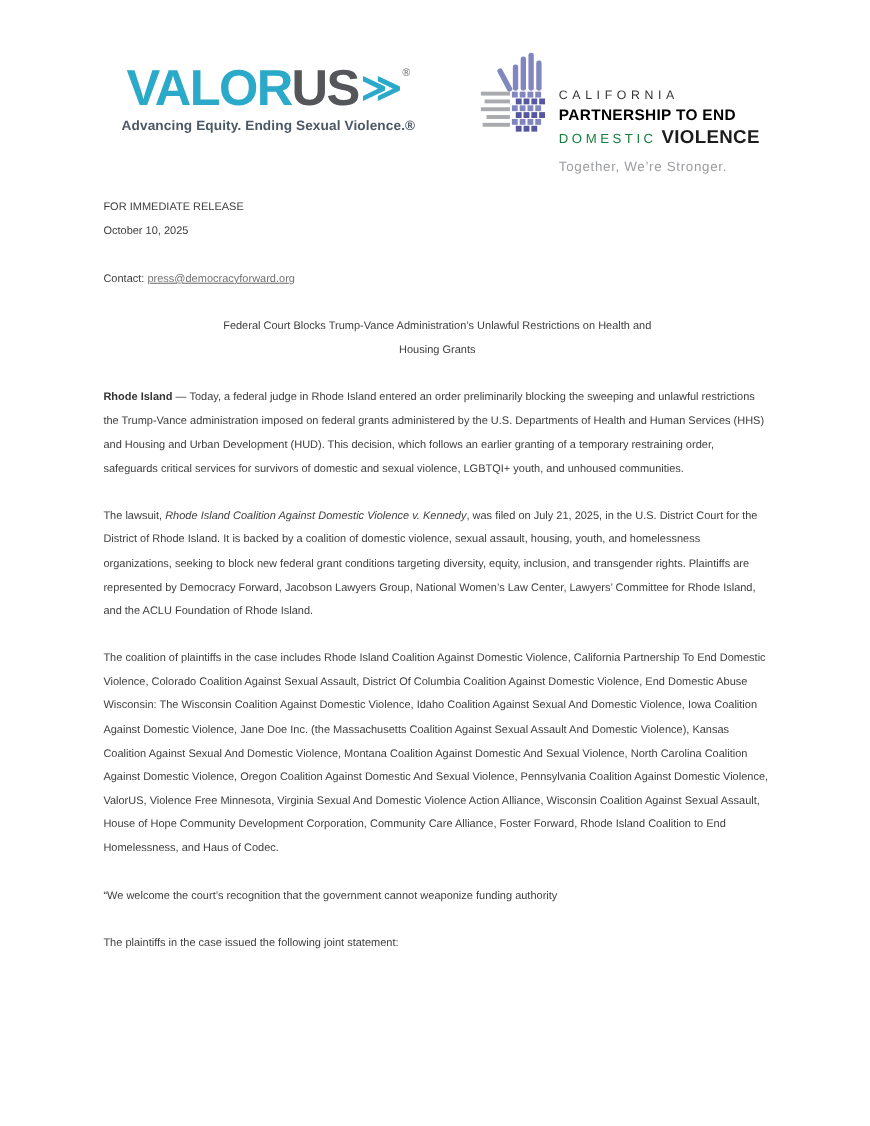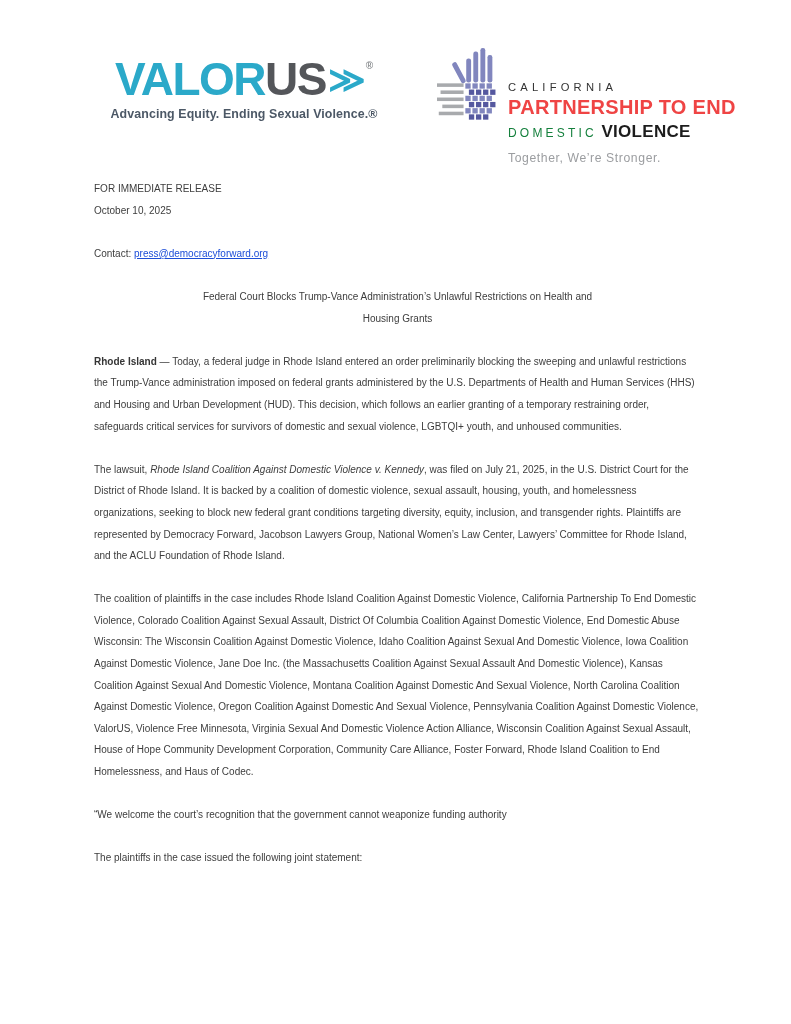--- a/index.html
+++ b/index.html
@@ -20,36 +20,36 @@
   .v-teal { color: #2ba9c9; }
   .v-dark { color: #54565a; }
   .v-chev { color: #2ba9c9; font-size: 36px; font-weight: bold; letter-spacing: 0; vertical-align: 3px; margin-left: 2px; }
   .v-reg  { color: #8a8d90; font-size: 10px; vertical-align: 26px; letter-spacing: 0; }
   .valorus-tagline { margin-top: 5px; font-size: 12.4px; font-weight: bold; color: #4c5866; letter-spacing: 0.1px; white-space: nowrap; }
 
   .cpedv { position: absolute; left: 437px; top: 44px; display: flex; gap: 9px; }
   .cpedv-hand { width: 62px; height: 84px; flex: 0 0 auto; }
   .cpedv-text { margin-top: 37px; white-space: nowrap; }
   .cp-l1 { font-size: 11.2px; letter-spacing: 4.2px; color: #333333; }
-  .cp-l2 { font-size: 20px; font-weight: bold; letter-spacing: 0.3px; color: #ef4444; margin-top: 3px; }
+  .cp-l2 { font-size: 14px; font-weight: bold; letter-spacing: 0.3px; color: #000000; margin-top: 3px; }
   .cp-l3 { margin-top: 3px; }
   .cp-dom { font-size: 12px; letter-spacing: 3.2px; color: #15803d; }
   .cp-vio { font-size: 17px; font-weight: bold; color: #1c1c1c; letter-spacing: 0.3px; }
   .cp-tag { margin-top: 9px; font-size: 12.2px; letter-spacing: 0.6px; color: #9b9da0; }
 
   
   main.doc {
     padding: 8px 90px 0 94px;
     font-size: 10px;
     line-height: 21.6px;
     color: #3d3d3d;
   }
   main.doc p { margin: 0 0 21.6px 0; }
   .title { text-align: center; }
-  a.mail { color: #1d4ed8; }
+  a.mail { color: #737373; }
   .para strong { color: #353535; }
 </style>
 </head>
 <body>
 
 <div class="page">
 
   <header class="logos">
 
     <div class="valorus">

